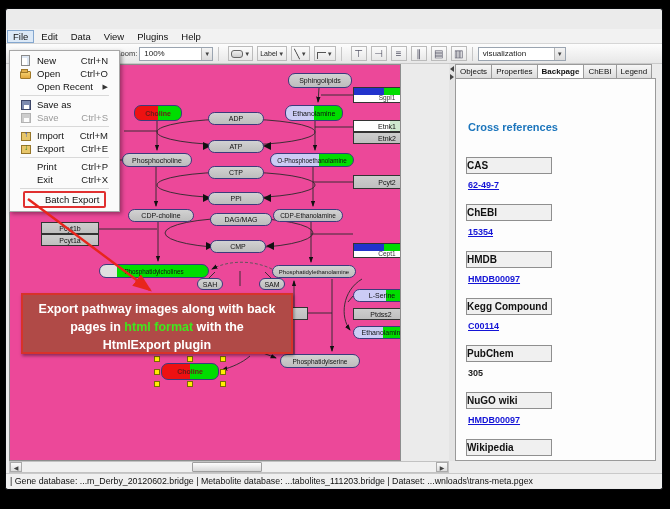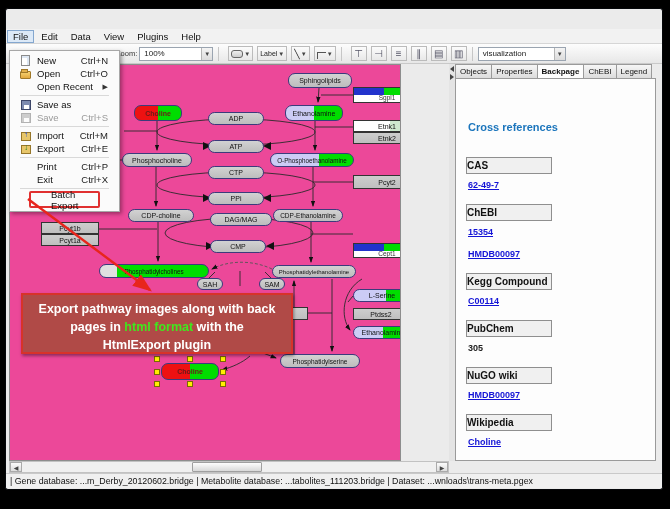--- a/index.html
+++ b/index.html
@@ -62,21 +62,21 @@
   
   .filemenu{position:absolute;left:3px;top:41px;width:111px;z-index:50;background:#fbfbfb;
     border:1px solid #a7a7a7;box-shadow:2px 2px 4px rgba(0,0,0,.35);padding:3px 7px;font-size:9.5px;color:#111;}
   .fm-item{height:13px;display:flex;align-items:center;padding:0 4px 0 3px;}
   .fm-item .mi{width:12px;height:12px;flex:0 0 12px;margin-right:5px;position:relative;}
   .fm-item .sc{margin-left:auto;color:#222;}
   .fm-item.disabled,{color:#9a9a9a;}
   .fm-item.disabled .sc{color:#9a9a9a;}
   .fm-sep{height:1px;background:#d9d9d9;margin:2px 3px;}
   .fm-sub{margin-left:auto;font-size:7px;color:#333;}
-  .hl-red{border:2px solid #e03030;border-radius:2px;margin:0 12px;}
+  .hl-red{border:2px solid #e03030;border-radius:2px;margin:0 6px;}
   .ic-page{position:absolute;left:1px;top:0;width:9px;height:11px;background:#fff;border:1px solid #8a8a8a;
     box-shadow:inset -2px 2px 0 #dce6f2;}
   .ic-folder{position:absolute;left:0;top:3px;width:11px;height:8px;border:1px solid #a07828;border-radius:1px;
     background:linear-gradient(#f7d372,#e2a93f);}
   .ic-folder:before{content:"";position:absolute;left:0;top:-3px;width:5px;height:2px;background:#e2b04c;border:1px solid #a07828;}
   .ic-save{position:absolute;left:1px;top:1px;width:10px;height:10px;background:#7d8bb0;border:1px solid #3c4668;}
   .ic-save:after{content:"";position:absolute;left:2px;top:4px;width:5px;height:4px;background:#fff;}
   .ic-save.dis{opacity:.4;filter:grayscale(1);}
   .ic-port{position:absolute;left:1px;top:2px;width:10px;height:9px;background:#e7c66a;border:1px solid #96762a;}
   .ic-port:after{position:absolute;left:2px;top:-3px;font-size:8px;color:#333;}
@@ -306,20 +306,21 @@
       <div class="xref-head">Cross references</div>
       <div class="xsec" style="margin-top:22px;">
         <div class="xh">CAS</div>
         <div class="xv xlink">62-49-7</div>
       </div>
       <div class="xsec">
         <div class="xh">ChEBI</div>
         <div class="xv xlink">15354</div>
       </div>
       <div class="xsec">
+        <div class="xh">HMDB</div>
         <div class="xv xlink">HMDB00097</div>
       </div>
       <div class="xsec">
         <div class="xh">Kegg Compound</div>
         <div class="xv xlink">C00114</div>
       </div>
       <div class="xsec">
         <div class="xh">PubChem</div>
         <div class="xv xplain">305</div>
       </div>

